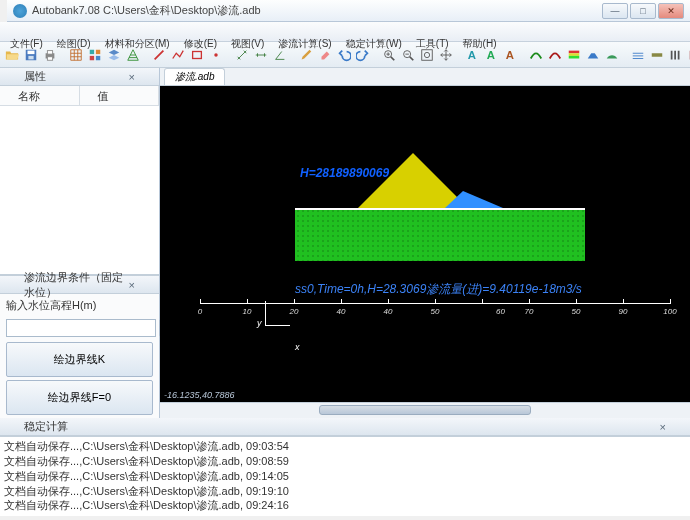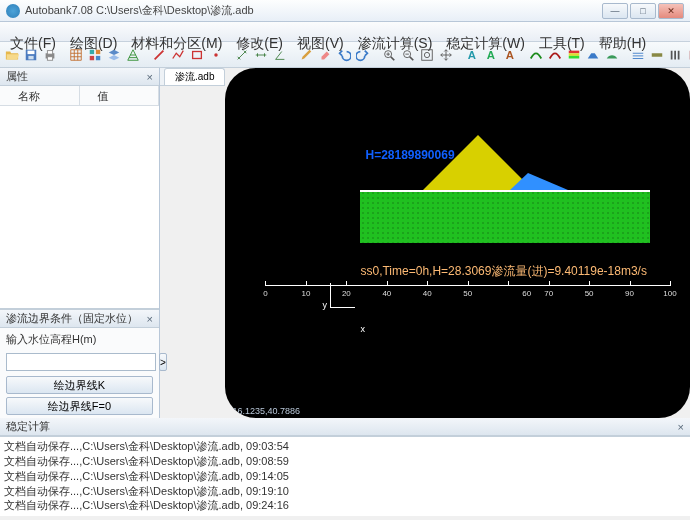--- a/index.html
+++ b/index.html
@@ -1,47 +1,47 @@
 <!DOCTYPE html>
 <html><head>
 <meta charset="utf-8">
 <style>
 * { margin: 0; padding: 0; box-sizing: border-box; font-family: "Microsoft YaHei", SimSun, Arial, sans-serif; }
 body { width: 690px; height: 520px; background: #f0f0f0; overflow: hidden; font-size: 11px; }
-.titlebar { height: 22px; background: linear-gradient(#fdfefe,#e8eff7); border-bottom: 1px solid #b8c7d8; display: flex; align-items: center; padding: 0 6px; color: #444; }
+.titlebar { height: 22px; background: linear-gradient(#fdfefe,#e8eff7); border-bottom: 1px solid #b8c7d8; display: flex; align-items: center; padding: 0 6px; color: #444; margin-left: 7px; }
 .titlebar .icon-app { width: 14px; height: 14px; background: radial-gradient(circle,#4ca3d9,#2e7fb8); border-radius: 50%; margin-right: 5px; }
 .titlebar-text { flex: 1; font-size: 11px; }
 .winbtns { display: flex; gap: 2px; }
 .winbtn { width: 26px; height: 16px; background: linear-gradient(#f7f9fb,#dbe6f1); border: 1px solid #a8b9cd; border-radius: 2px; display: flex; align-items: center; justify-content: center; font-size: 9px; cursor: pointer; color:#4a5a6a;}
 .winbtn.close { background: linear-gradient(#f5c1b9,#e58a7d); color:#6a2a1a;}
 .menubar { height: 20px; background: linear-gradient(#fbfcfd,#e9eef5); border-bottom: 1px solid #c6d1dd; display: flex; align-items: center; padding: 0 4px; gap: 2px; }
-.menuitem { padding: 2px 6px; font-size: 14px; cursor: pointer; color:#333;margin-top:24px; }
+.menuitem { padding: 2px 6px; font-size: 10px; cursor: pointer; color:#333;margin-top:24px; }
 .toolbar { height: 26px; background: linear-gradient(#f7fafc,#e4ecf3); border-bottom: 1px solid #c3cfda; display: flex; align-items: center; padding: 0 4px; gap: 3px; }
 .tbtn { width: 20px; height: 20px; border: 1px solid transparent; border-radius: 2px; display: flex; align-items: center; justify-content: center; cursor: pointer; }
 .tbtn svg { width:14px; height:14px; }
 .tbsep { width:1px; height:18px; background:#c3cfda; margin:0 2px; }
 .main { display: flex; height: 350px; }
 .leftpanel { width: 160px; display:flex; flex-direction:column; border-right:1px solid #b8c7d8; background:#fafbfc;}
-.panel-hdr { height:18px; background: linear-gradient(#f3f6fa,#dde6ef); border-bottom:1px solid #c3cfda; padding:0 6px; font-size:11px; display:flex; align-items:center; color:#333;}
+.panel-hdr { height:18px; background: linear-gradient(#f3f6fa,#dde6ef); border-bottom:1px solid #c3cfda; padding:0 24px; font-size:11px; display:flex; align-items:center; color:#333;}
 .panel-hdr.close-x::after { content:"×"; margin-left:auto; color:#5a6a7a; cursor:pointer;}
 .proptbl { height:20px; display:flex; border-bottom:1px solid #d6dde4;}
 .proptbl div { flex:1; font-size:11px; padding:3px 18px; color:#333; border-right:1px solid #d6dde4;}
 .proplist { flex:1; background:#fff; border-bottom:1px solid #c3cfda;}
 .bc-panel { border-top:1px solid #c3cfda;}
 .bc-label { font-size:11px; padding:4px 6px; color:#333;}
 .bc-row { display:flex; padding:2px 6px; gap:3px; align-items:center;}
 .bc-input { flex:1; height:18px; border:1px solid #abc; background:#fff; font-size:11px; padding:0 3px;}
 .bc-gobtn { width:20px; height:18px; border:1px solid #a8b9cd; background:linear-gradient(#f7f9fb,#dbe6f1); border-radius:2px; font-size:10px; display:flex; align-items:center; justify-content:center; cursor:pointer;}
-.bc-btn { margin:3px 6px; height:18px; border:1px solid #a8b9cd; background:linear-gradient(#f7f9fb,#dbe6f1); border-radius:2px; font-size:11px; display:flex; align-items:center; justify-content:center; cursor:pointer;}
-.viewarea { flex:1; display:flex; flex-direction:row; }
+.bc-btn { margin:3px 6px; height:35px; border:1px solid #a8b9cd; background:linear-gradient(#f7f9fb,#dbe6f1); border-radius:2px; font-size:11px; display:flex; align-items:center; justify-content:center; cursor:pointer;}
+.viewarea { flex:1; display:flex; flex-direction:column;font-style:italic; }
 .tabbar { height:18px; background:#eef2f6; border-bottom:1px solid #c3cfda; display:flex; align-items:flex-end; padding-left:4px;}
 .tab { height:17px; padding:0 10px; font-size:10px; background:#fff; border:1px solid #c3cfda; border-bottom:none; border-radius:3px 3px 0 0; display:flex; align-items:center; cursor:pointer;}
-.canvas { flex:1; background:#000; position:relative; overflow:hidden; color:#fff;border-radius:31px;}
+.canvas { flex:1; background:#000; position:relative; overflow:hidden; color:#fff;}
 .canvas .hlabel { position:absolute; left:140px; top:80px; color:#1060ff; font-size:12px; font-weight:bold;}
-.canvas .statusline { position:absolute; left:135px; top:195px; color:#fdba74; font-size:12px; white-space:nowrap;}
+.canvas .statusline { position:absolute; left:135px; top:195px; color:#3b82f6; font-size:12px; white-space:nowrap;}
 .canvas .coords { position:absolute; left:4px; bottom:2px; color:#b8c7d8; font-size:9px;}
 .canvas .axis { position:absolute; left:105px; top:240px;}
 .canvas .axis .y { position:absolute; width:1px; height:25px; background:#fff; left:0; bottom:0;}
 .canvas .axis .x { position:absolute; height:1px; width:25px; background:#fff; left:0; bottom:0;}
 .canvas .ylab { position:absolute; left:97px; top:232px; color:#fff; font-size:9px;}
 .canvas .xlab { position:absolute; left:135px; top:256px; color:#fff; font-size:9px;}
 .canvas .ruler { position:absolute; left:40px; top:210px; right:20px; height:20px;}
 .canvas .ruler .tick { position:absolute; width:1px; height:5px; background:#fff; bottom:12px;}
 .canvas .ruler .tlab { position:absolute; color:#ddd; font-size:8px; bottom:0; transform:translateX(-50%);}
 .canvas .rulermain { position:absolute; left:0; right:0; height:1px; background:#fff; bottom:12px;}

